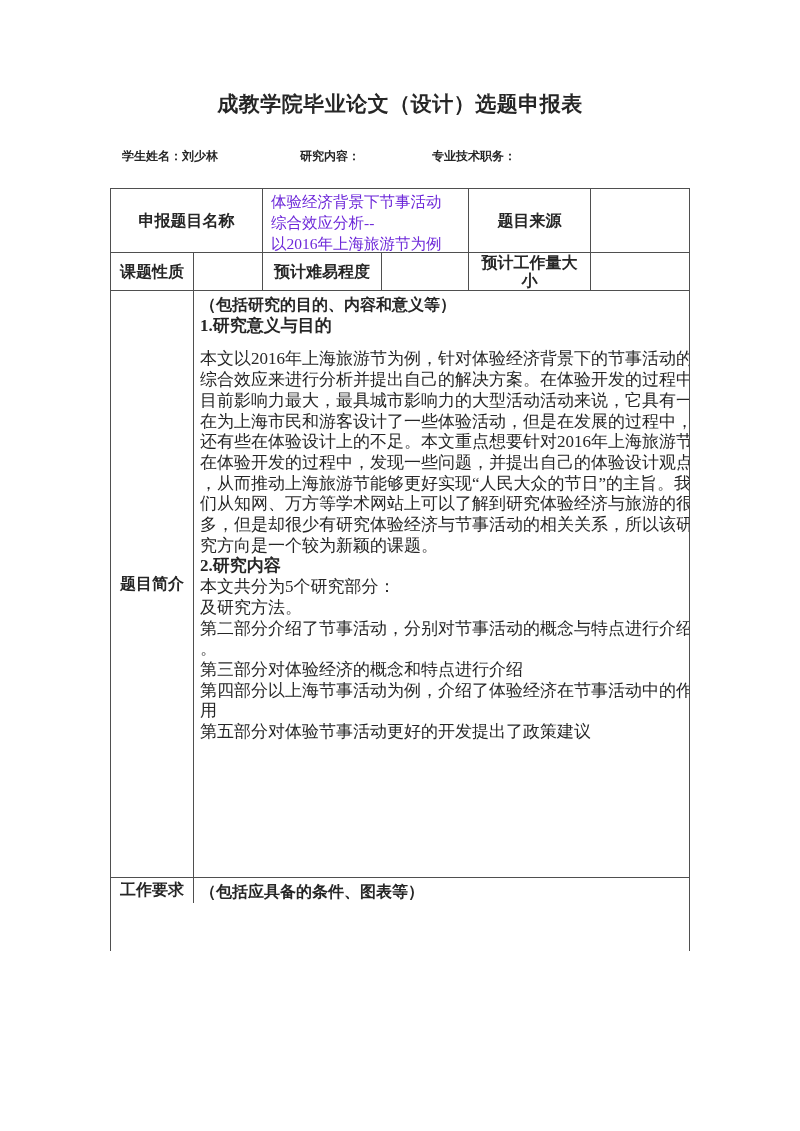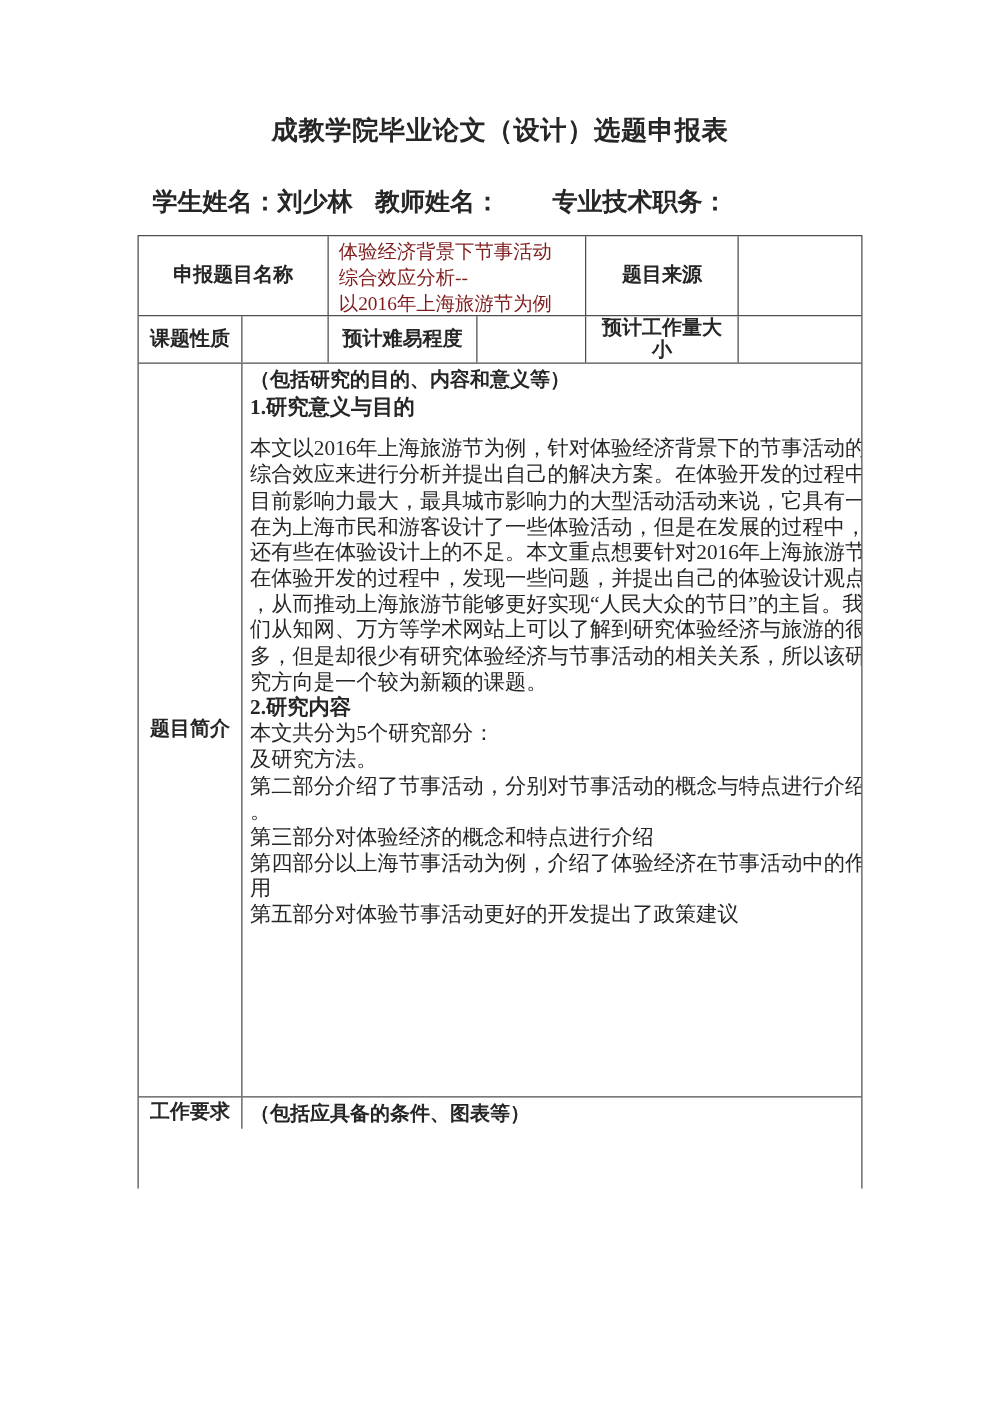--- a/index.html
+++ b/index.html
@@ -24,27 +24,27 @@
     font-size: 21px;
     font-weight: bold;
     letter-spacing: 0.5px;
   }
   .info-line {
     position: absolute;
     top: 148px;
     left: 110px;
     width: 580px;
     height: 24px;
-    font-size: 20px;
+    font-size: 12px;
     font-weight: bold;
   }
   .info-line .fld { position: absolute; top: 0; white-space: nowrap; }
   .fld-student { left: 12px; }
   .fld-teacher { left: 190px; }
-  .fld-protitle { left: 332px; }
+  .fld-protitle { left: 322px; }
 
   .app-table {
     position: absolute;
     left: 110px;
     top: 188px;
     width: 580px;
     height: 835px;
     border: 1px solid #4f4f4f;
     font-size: 16px;
   }
@@ -73,21 +73,21 @@
   .c-w83  { width: 83px; }
   .c-w69  { width: 69px; }
   .c-w119 { width: 119px; text-align: center; }
   .c-w87  { width: 87px; }
   .c-rest { flex: 1; }
 
   .topic-cell {
     padding: 2px 4px 0 8px;
     font-size: 15.5px;
     line-height: 21px;
-    color: #7f1d1d;
+    color: #6d28d9;
   }
   .workload-label { padding: 0 10px; }
 
   .content-cell { padding: 4px 6px 0 6px; }
   .line {
     font-size: 17px;
     line-height: 20.7px;
     min-height: 20.7px;
     white-space: nowrap;
   }
@@ -97,21 +97,21 @@
 </style>
 </head>
 <body>
 
 <div class="page">
 
   <div class="doc-title">成教学院毕业论文（设计）选题申报表</div>
 
   <div class="info-line">
     <span class="fld fld-student">学生姓名：刘少林</span>
-    <span class="fld fld-teacher">教师姓名：</span>
+    <span class="fld fld-teacher">研究内容：</span>
     <span class="fld fld-protitle">专业技术职务：</span>
   </div>
 
   <div class="app-table">
 
     <div class="trow row-1">
       <div class="cell c-w152 label-cell">申报题目名称</div>
       <div class="cell c-w206 topic-cell">
         <div>
             <div class="topic-line">体验经济背景下节事活动</div>

